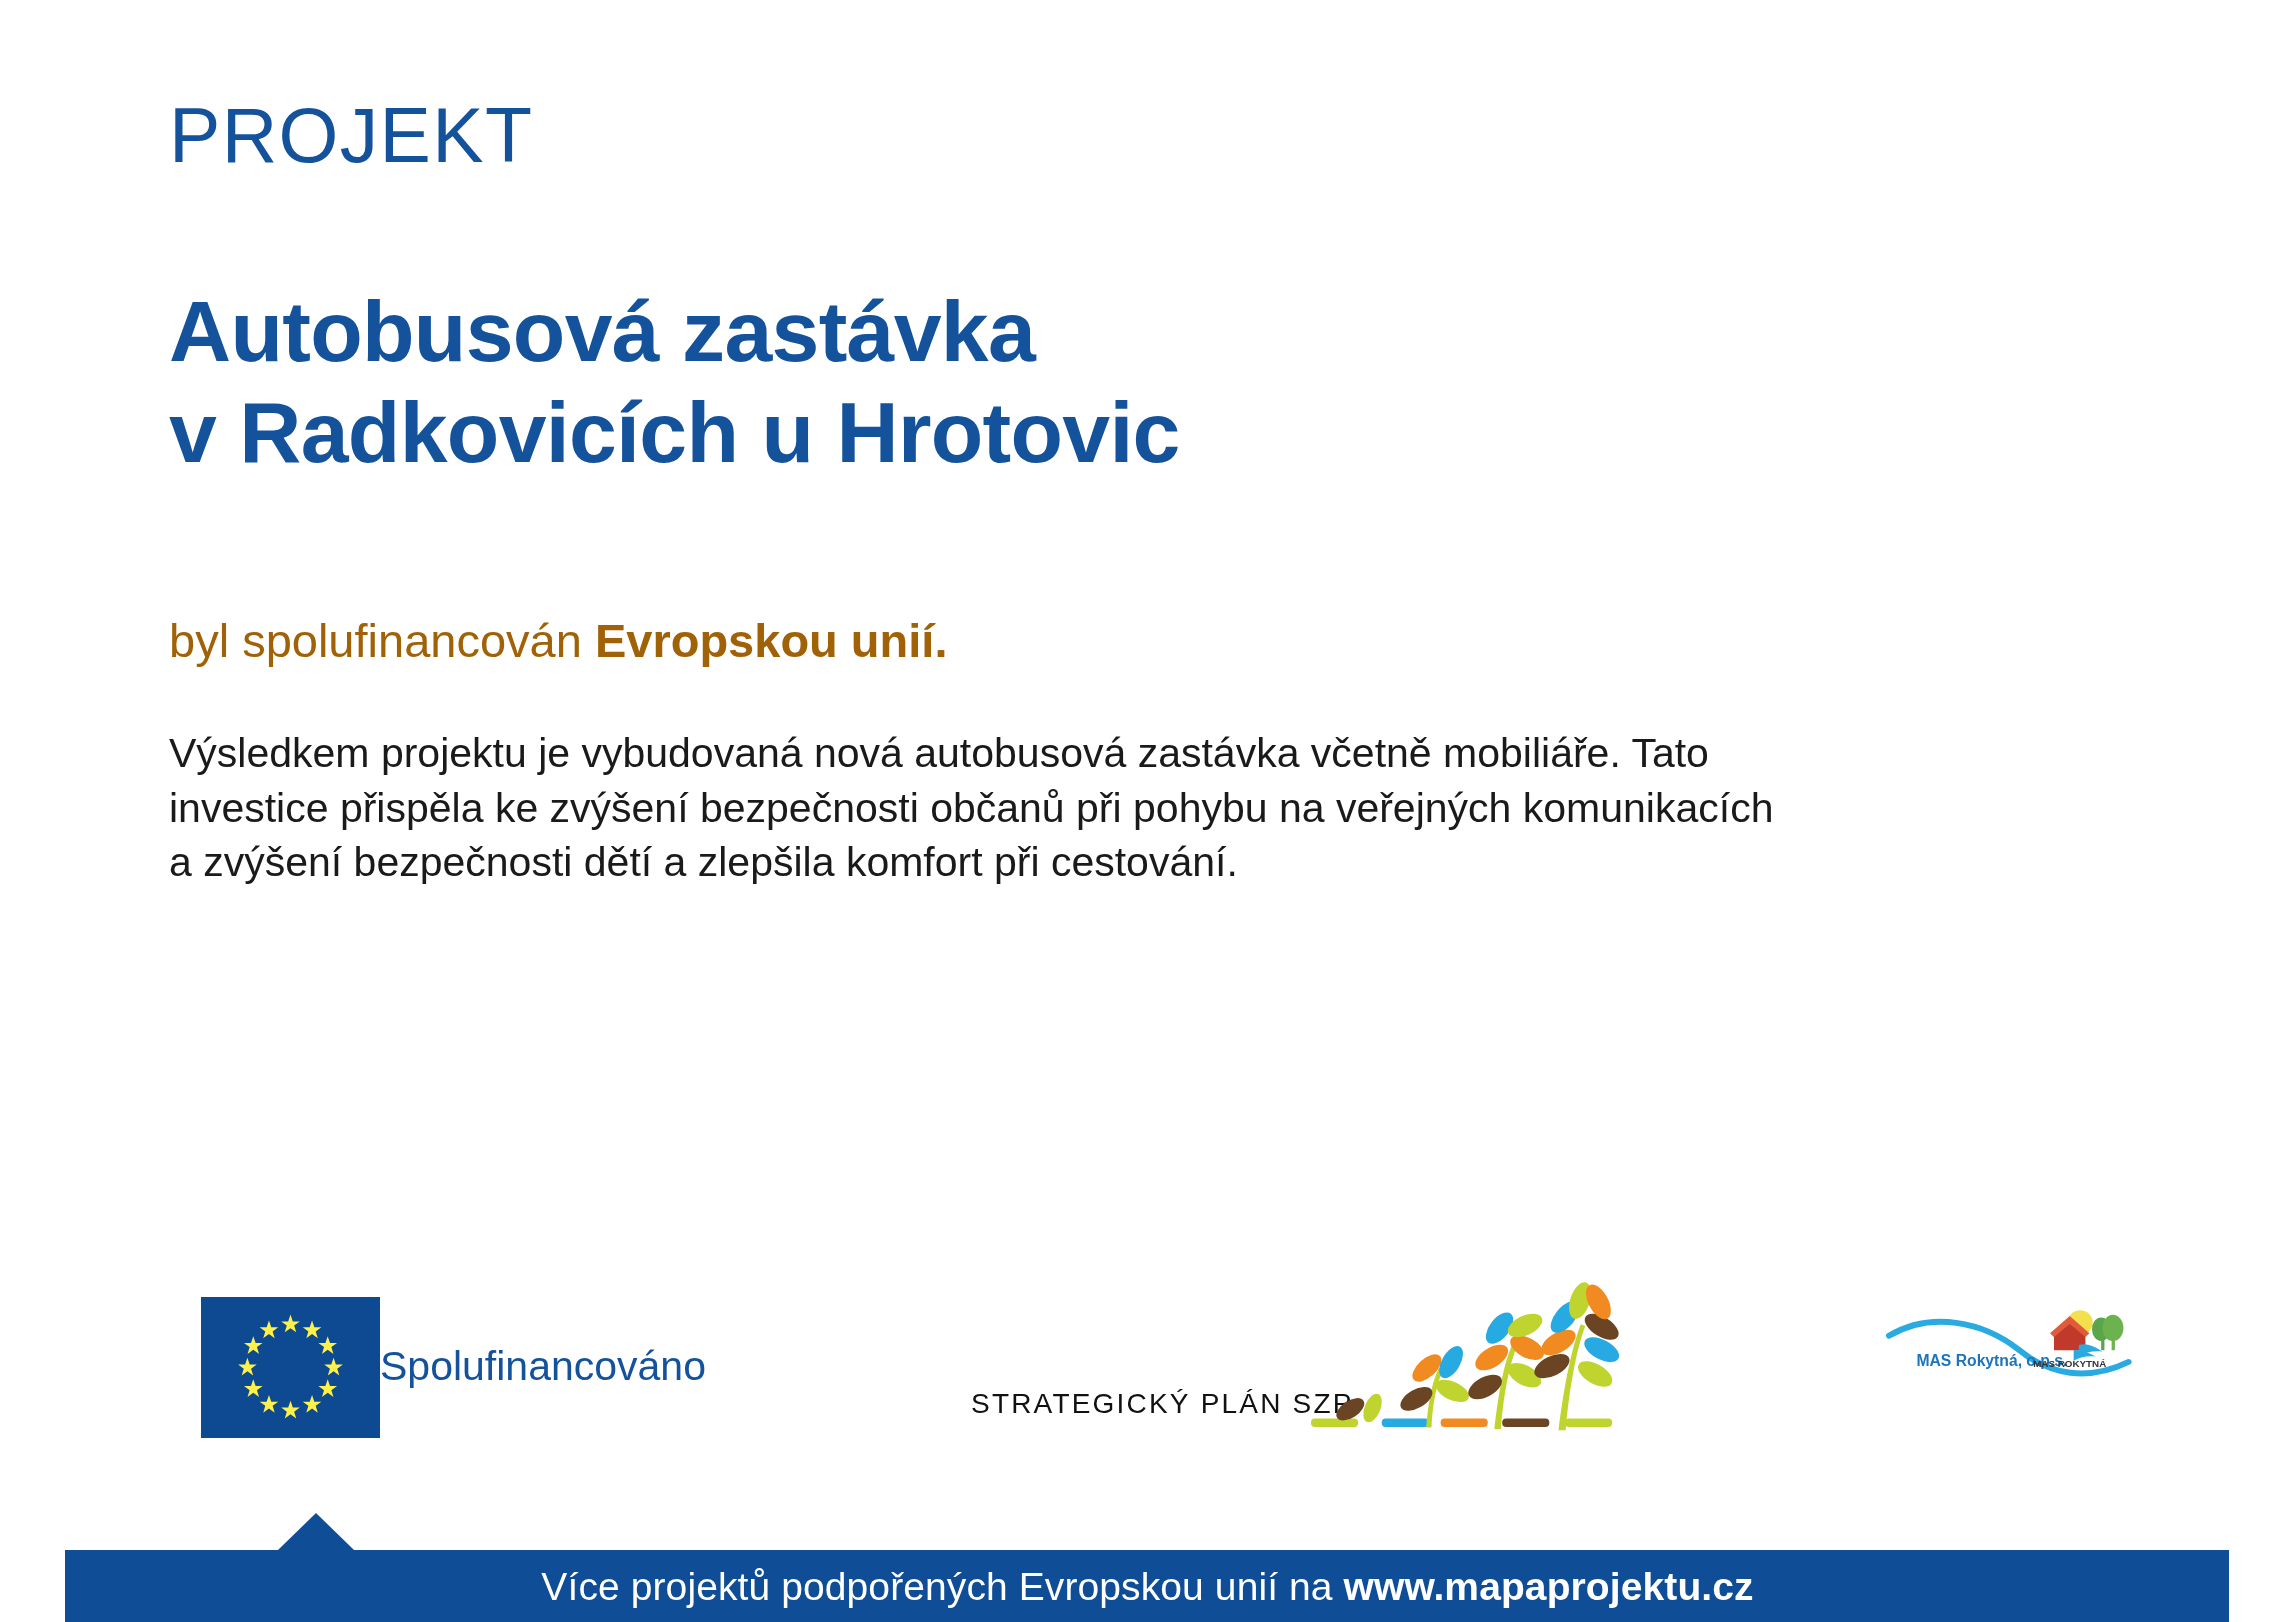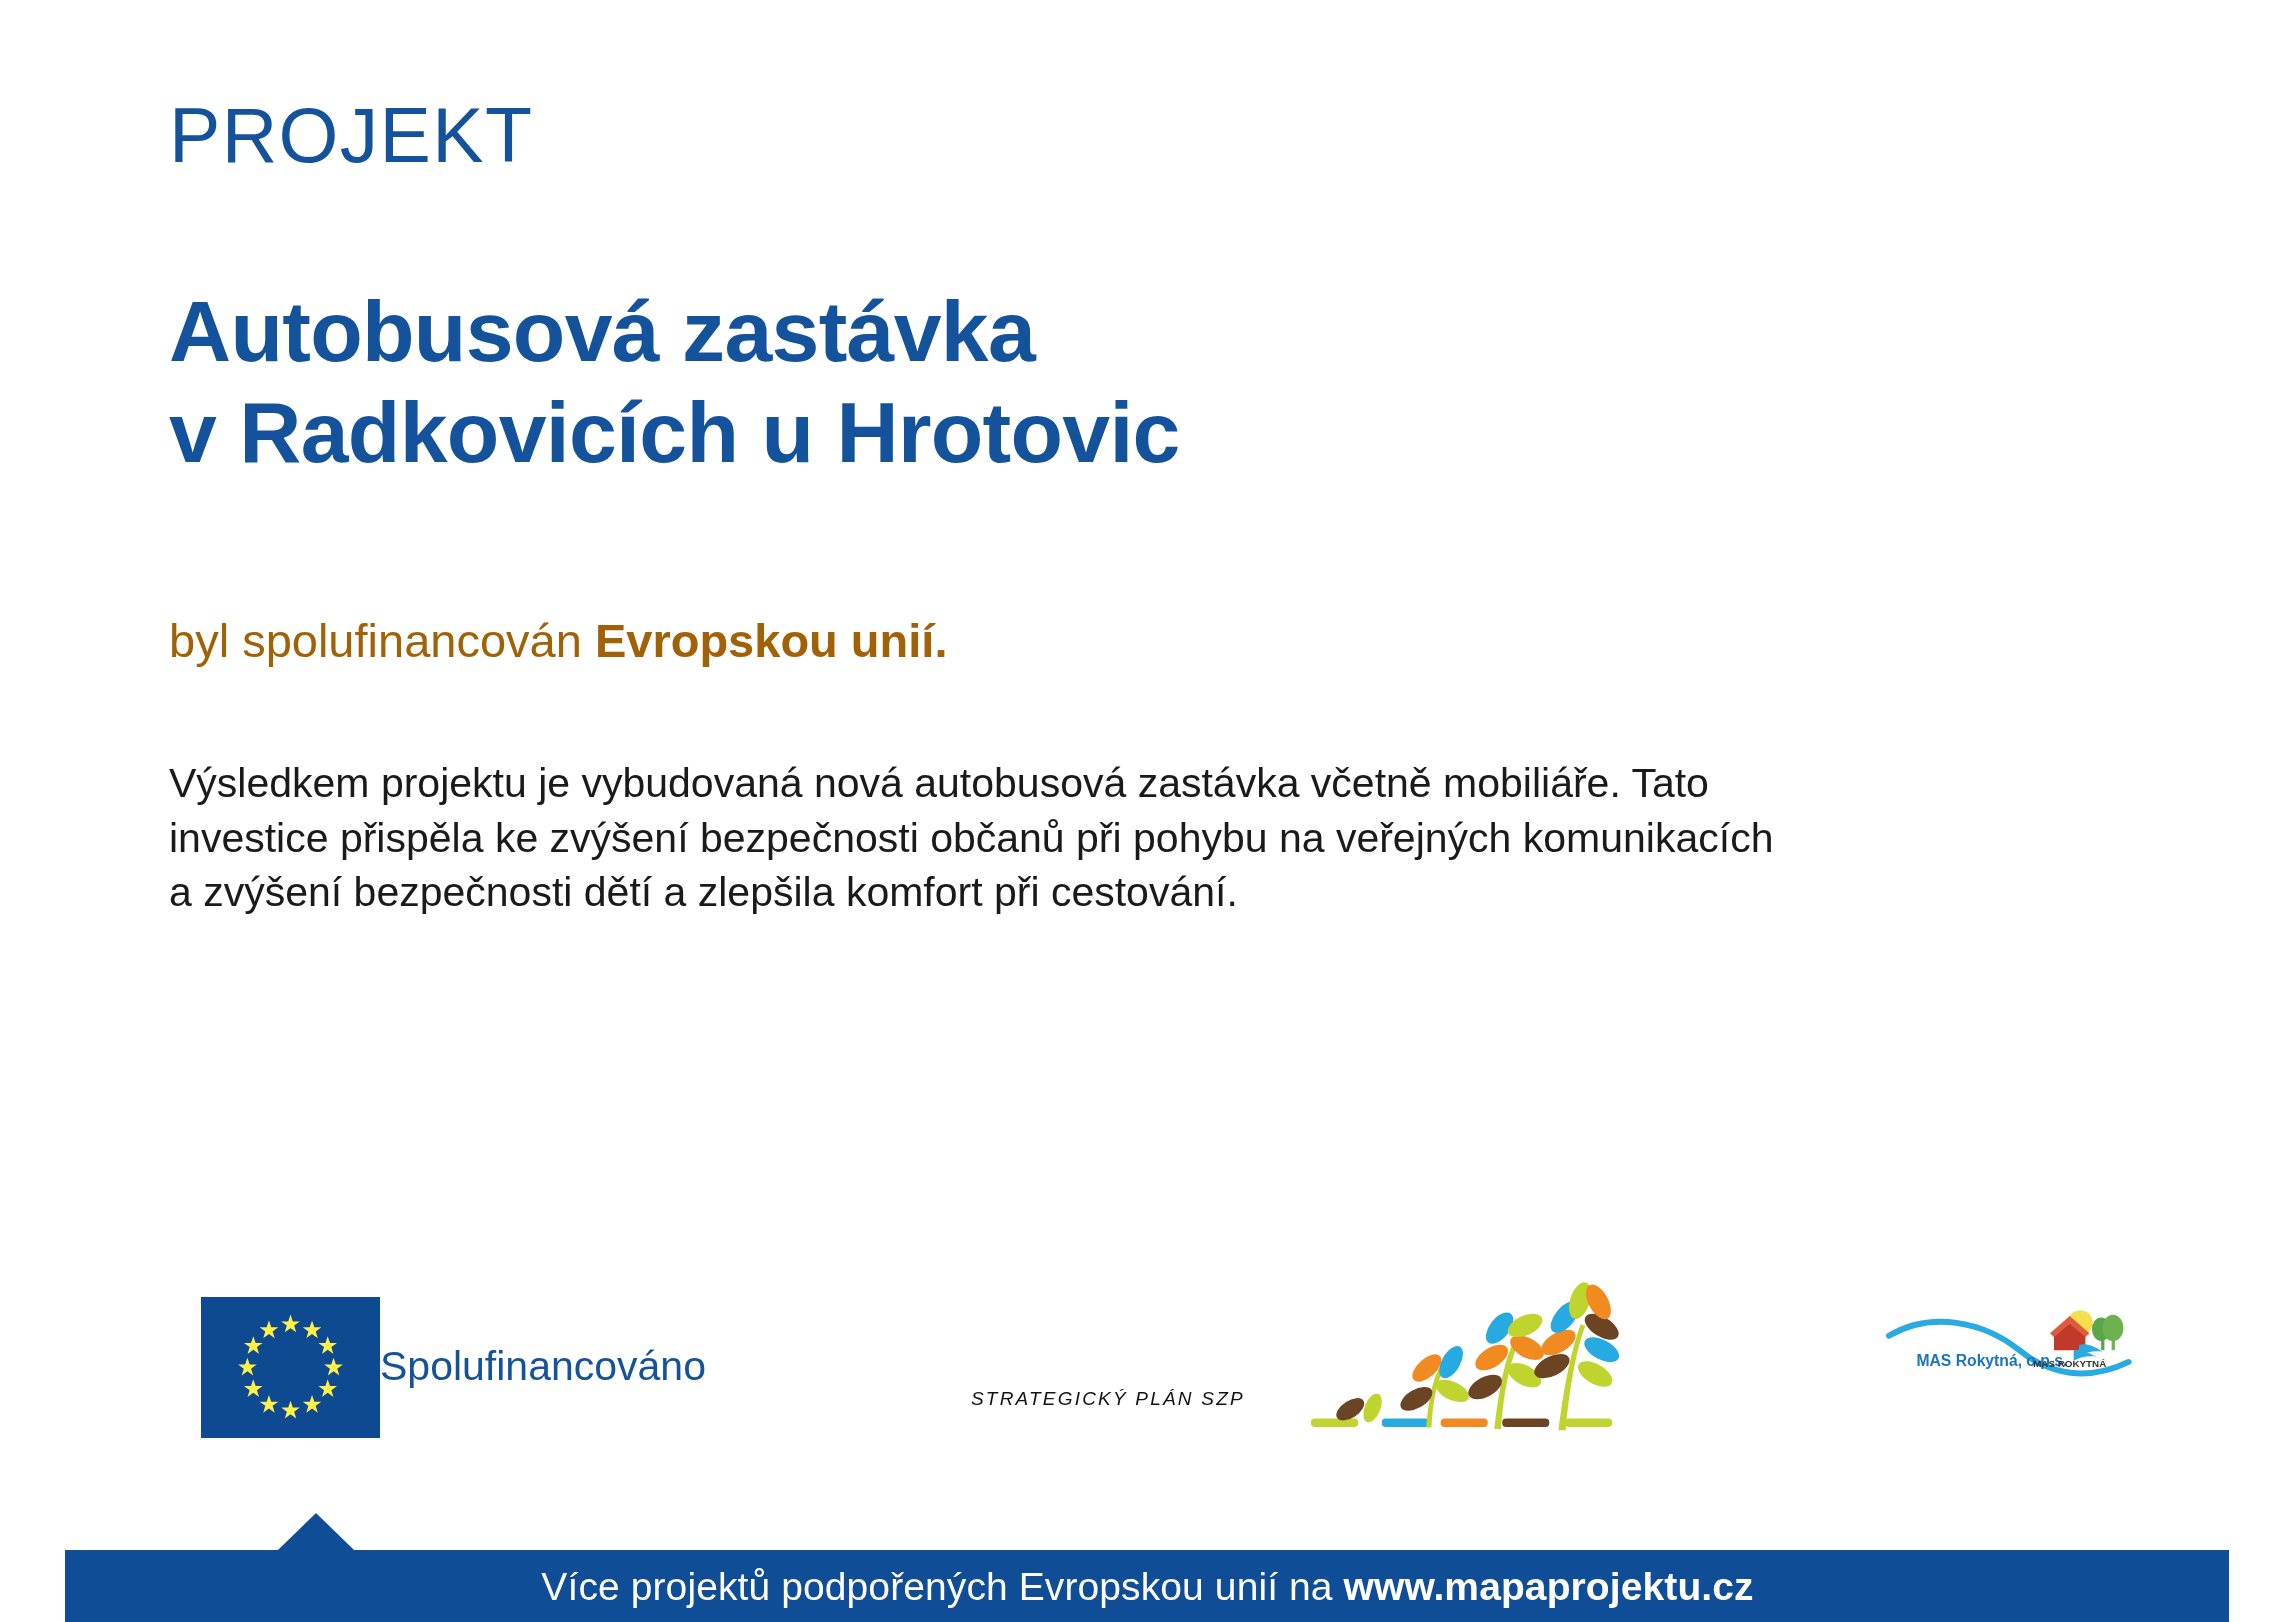--- a/index.html
+++ b/index.html
@@ -63,21 +63,20 @@
 
   .body-copy {
     position: absolute;
     left: 169px;
     top: 726px;
     width: 1767px;
     font-size: 41px;
     line-height: 1.33;
     color: #1a1a1a;
     font-weight: 400;
-    margin-top: 30px;
   }
   .body-copy span.ln { display: block; white-space: nowrap; }
 
   
   .logo-strip {
     position: absolute;
     left: 0;
     top: 1269px;
     width: 2295px;
     height: 196px;
@@ -112,26 +111,25 @@
     position: absolute;
     left: 971px;
     top: 0px;
     width: 687px;
     height: 177px;
   }
   .szp-label {
     position: absolute;
     left: 0px;
     top: 119px;
-    font-size: 19px;
+    font-size: 28px;
     letter-spacing: 2.2px;
     color: #111111;
     font-weight: 400;
     white-space: nowrap;
-    font-style: italic;
   }
   .szp-art { position: absolute; left: 340px; top: 0; }
 
   
   .mas-logo {
     position: absolute;
     left: 1885px;
     top: 13px;
     width: 262px;
     height: 118px;

